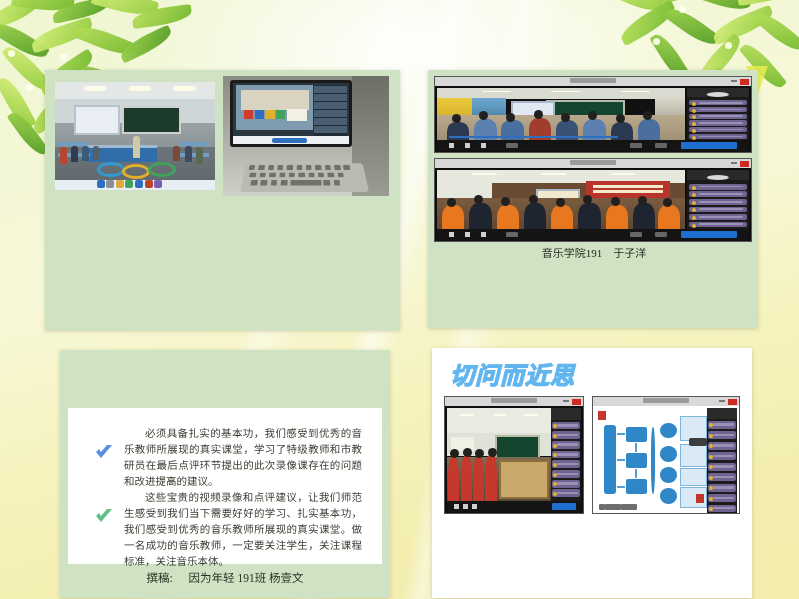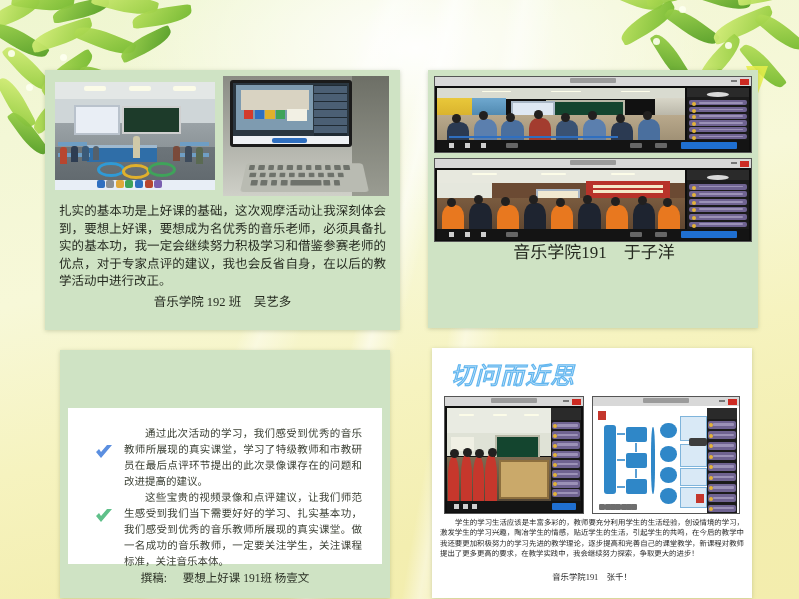--- a/index.html
+++ b/index.html
@@ -108,21 +108,21 @@
   .flow .dkcard{position:absolute;background:#3d3d3d;border-radius:2px;}
   .flow .redmark{position:absolute;width:8px;height:9px;background:#c4362c;}
 
   
   .cardtitle{font-size:19px;font-weight:bold;color:#2f6bd8;text-align:center;letter-spacing:2px;}
   .bodytext{font-size:10.5px;line-height:16px;color:#3a3f33;text-align:justify;}
   .check{position:absolute;width:20px;height:18px;}
   .check svg{display:block;}
 
   
-  .brtitle{font-size:24px;font-weight:normal;font-style:italic;letter-spacing:1px;
+  .brtitle{font-size:24px;font-weight:bold;font-style:italic;letter-spacing:1px;
     color:#d9ecfa;-webkit-text-stroke:1.2px #62b6ef;text-shadow:0 0 1px #8fd0f6;}
   .smallcap{font-size:7.4px;line-height:10.4px;color:#2a2a2a;text-align:justify;}
   .smallsig{font-size:8.4px;color:#2a2a2a;text-align:center;}
 </style>
 </head>
 <body>
 
 <div class="rays"></div>
 
 <div class="leafmass" style="left:-18px;top:-12px;width:250px;height:175px;">
@@ -255,24 +255,20 @@
         <div class="key" style="left:15%;top:60%;width:5%;height:18%;"></div>
         <div class="key" style="left:23%;top:60%;width:5%;height:18%;"></div>
         <div class="key" style="left:31%;top:60%;width:5%;height:18%;"></div>
         <div class="key" style="left:39%;top:60%;width:24%;height:18%;"></div>
         <div class="key" style="left:65%;top:60%;width:5%;height:18%;"></div>
         <div class="key" style="left:73%;top:60%;width:5%;height:18%;"></div>
       </div>
     </div>
   </div>
 
-  <div class="capbox" style="left:14px;top:133px;width:327px;">
-    <div class="captext">扎实的基本功是上好课的基础，这次观摩活动让我深刻体会到，要想上好课，要想成为名优秀的音乐老师，必须具备扎实的基本功，我一定会继续努力积极学习和借鉴参赛老师的优点，对于专家点评的建议，我也会反省自身，在以后的教学活动中进行改正。</div>
-    <div class="signature" style="font-size:12.5px;line-height:21px;margin-top:1px;">音乐学院 192 班　吴艺多</div>
-  </div>
 </div>
 
 <div class="panel p-green" style="left:428px;top:70px;width:330px;height:258px;">
 
   <div class="vwin" style="left:6px;top:6px;width:318px;height:77px;">
     <div class="titlebar">
       <div class="tb-t"></div>
         <div class="tb-min"></div>
       <div class="tb-close"></div>
     </div>
@@ -418,48 +414,48 @@
       <div class="cbtn" style="left:9%;"></div>
       <div class="cbtn" style="left:14%;"></div>
       <div class="greytag" style="left:22%;"></div>
       <div class="greytag" style="left:62%;"></div>
       <div class="greytag" style="left:70%;"></div>
       <div class="bluebtn"></div>
     </div>
   </div>
 
   <div class="capbox" style="left:10px;top:174px;width:312px;">
-    <div class="signature" style="font-size:17px;line-height:18px;">音乐学院191　于子洋</div>
+    <div class="signature" style="font-size:11px;line-height:18px;">音乐学院191　于子洋</div>
   </div>
 </div>
 
 <div class="panel p-green" style="left:60px;top:350px;width:330px;height:248px;">
 
 
   <div class="p-white" style="position:absolute;left:8px;top:58px;width:314px;height:156px;">
 
     <div class="check" style="left:26px;top:36px;">
       <svg width="20" height="18" viewBox="0 0 20 18" aria-hidden="true">
         <path d="M2 8 L7 14 L18 1 L13 1 L7 8 L5 5 Z" fill="#5b8fe0"></path>
       </svg>
     </div>
-    <div class="bodytext" style="position:absolute;left:56px;top:18px;width:238px;text-indent:21px;">通过此次活动的学习，我们感受到优秀的音乐教师所展现的真实课堂，学习了特级教师和市教研员在最后点评环节提出的此次录像课存在的问题和改进提高的建议。</div>
+    <div class="bodytext" style="position:absolute;left:56px;top:18px;width:238px;text-indent:21px;">必须具备扎实的基本功，我们感受到优秀的音乐教师所展现的真实课堂，学习了特级教师和市教研员在最后点评环节提出的此次录像课存在的问题和改进提高的建议。</div>
 
     <div class="check" style="left:26px;top:100px;">
       <svg width="20" height="18" viewBox="0 0 20 18" aria-hidden="true">
         <path d="M2 8 L7 14 L18 1 L13 1 L7 8 L5 5 Z" fill="#5fc08a"></path>
       </svg>
     </div>
     <div class="bodytext" style="position:absolute;left:56px;top:82px;width:238px;text-indent:21px;">这些宝贵的视频录像和点评建议，让我们师范生感受到我们当下需要好好的学习、扎实基本功，我们感受到优秀的音乐教师所展现的真实课堂。做一名成功的音乐教师，一定要关注学生，关注课程标准，关注音乐本体。</div>
   </div>
 
   <div style="position:absolute;left:8px;bottom:8px;width:314px;height:26px;
               display:flex;align-items:center;justify-content:center;gap:16px;">
     <span style="font-size:11.5px;color:#2b3125;">撰稿:</span>
-    <span style="font-size:11.5px;color:#2b3125;">要想上好课 191班 杨壹文</span>
+    <span style="font-size:11.5px;color:#2b3125;">因为年轻 191班 杨壹文</span>
   </div>
 </div>
 
 <div class="panel p-white" style="left:432px;top:348px;width:320px;height:250px;">
 
   <div class="brtitle" style="position:absolute;left:18px;top:8px;">切问而近思</div>
 
   <div class="vwin" style="left:12px;top:48px;width:140px;height:118px;">
     <div class="titlebar">
       <div class="tb-t"></div>
@@ -604,17 +600,13 @@
           <i></i>
           <b></b>
         </div>
       <div class="sbtn" style="top:92%;height:7%;">
           <i></i>
           <b></b>
         </div>
     </div>
   </div>
 
-  <div style="position:absolute;left:8px;top:170px;width:304px;">
-    <div class="smallcap" style="text-indent:15px;">学生的学习生活应该是丰富多彩的，教师要充分利用学生的生活经验，创设情境的学习，激发学生的学习兴趣，陶冶学生的情感，贴近学生的生活，引起学生的共鸣，在今后的教学中我还要更加积极努力的学习先进的教学理论，逐步提高和完善自己的课堂教学，新课程对教师提出了更多更高的要求，在教学实践中，我会继续努力探索，争取更大的进步！</div>
-    <div class="smallsig" style="margin-top:10px;">音乐学院191　张千！</div>
-  </div>
 </div>
 
 </body></html>

